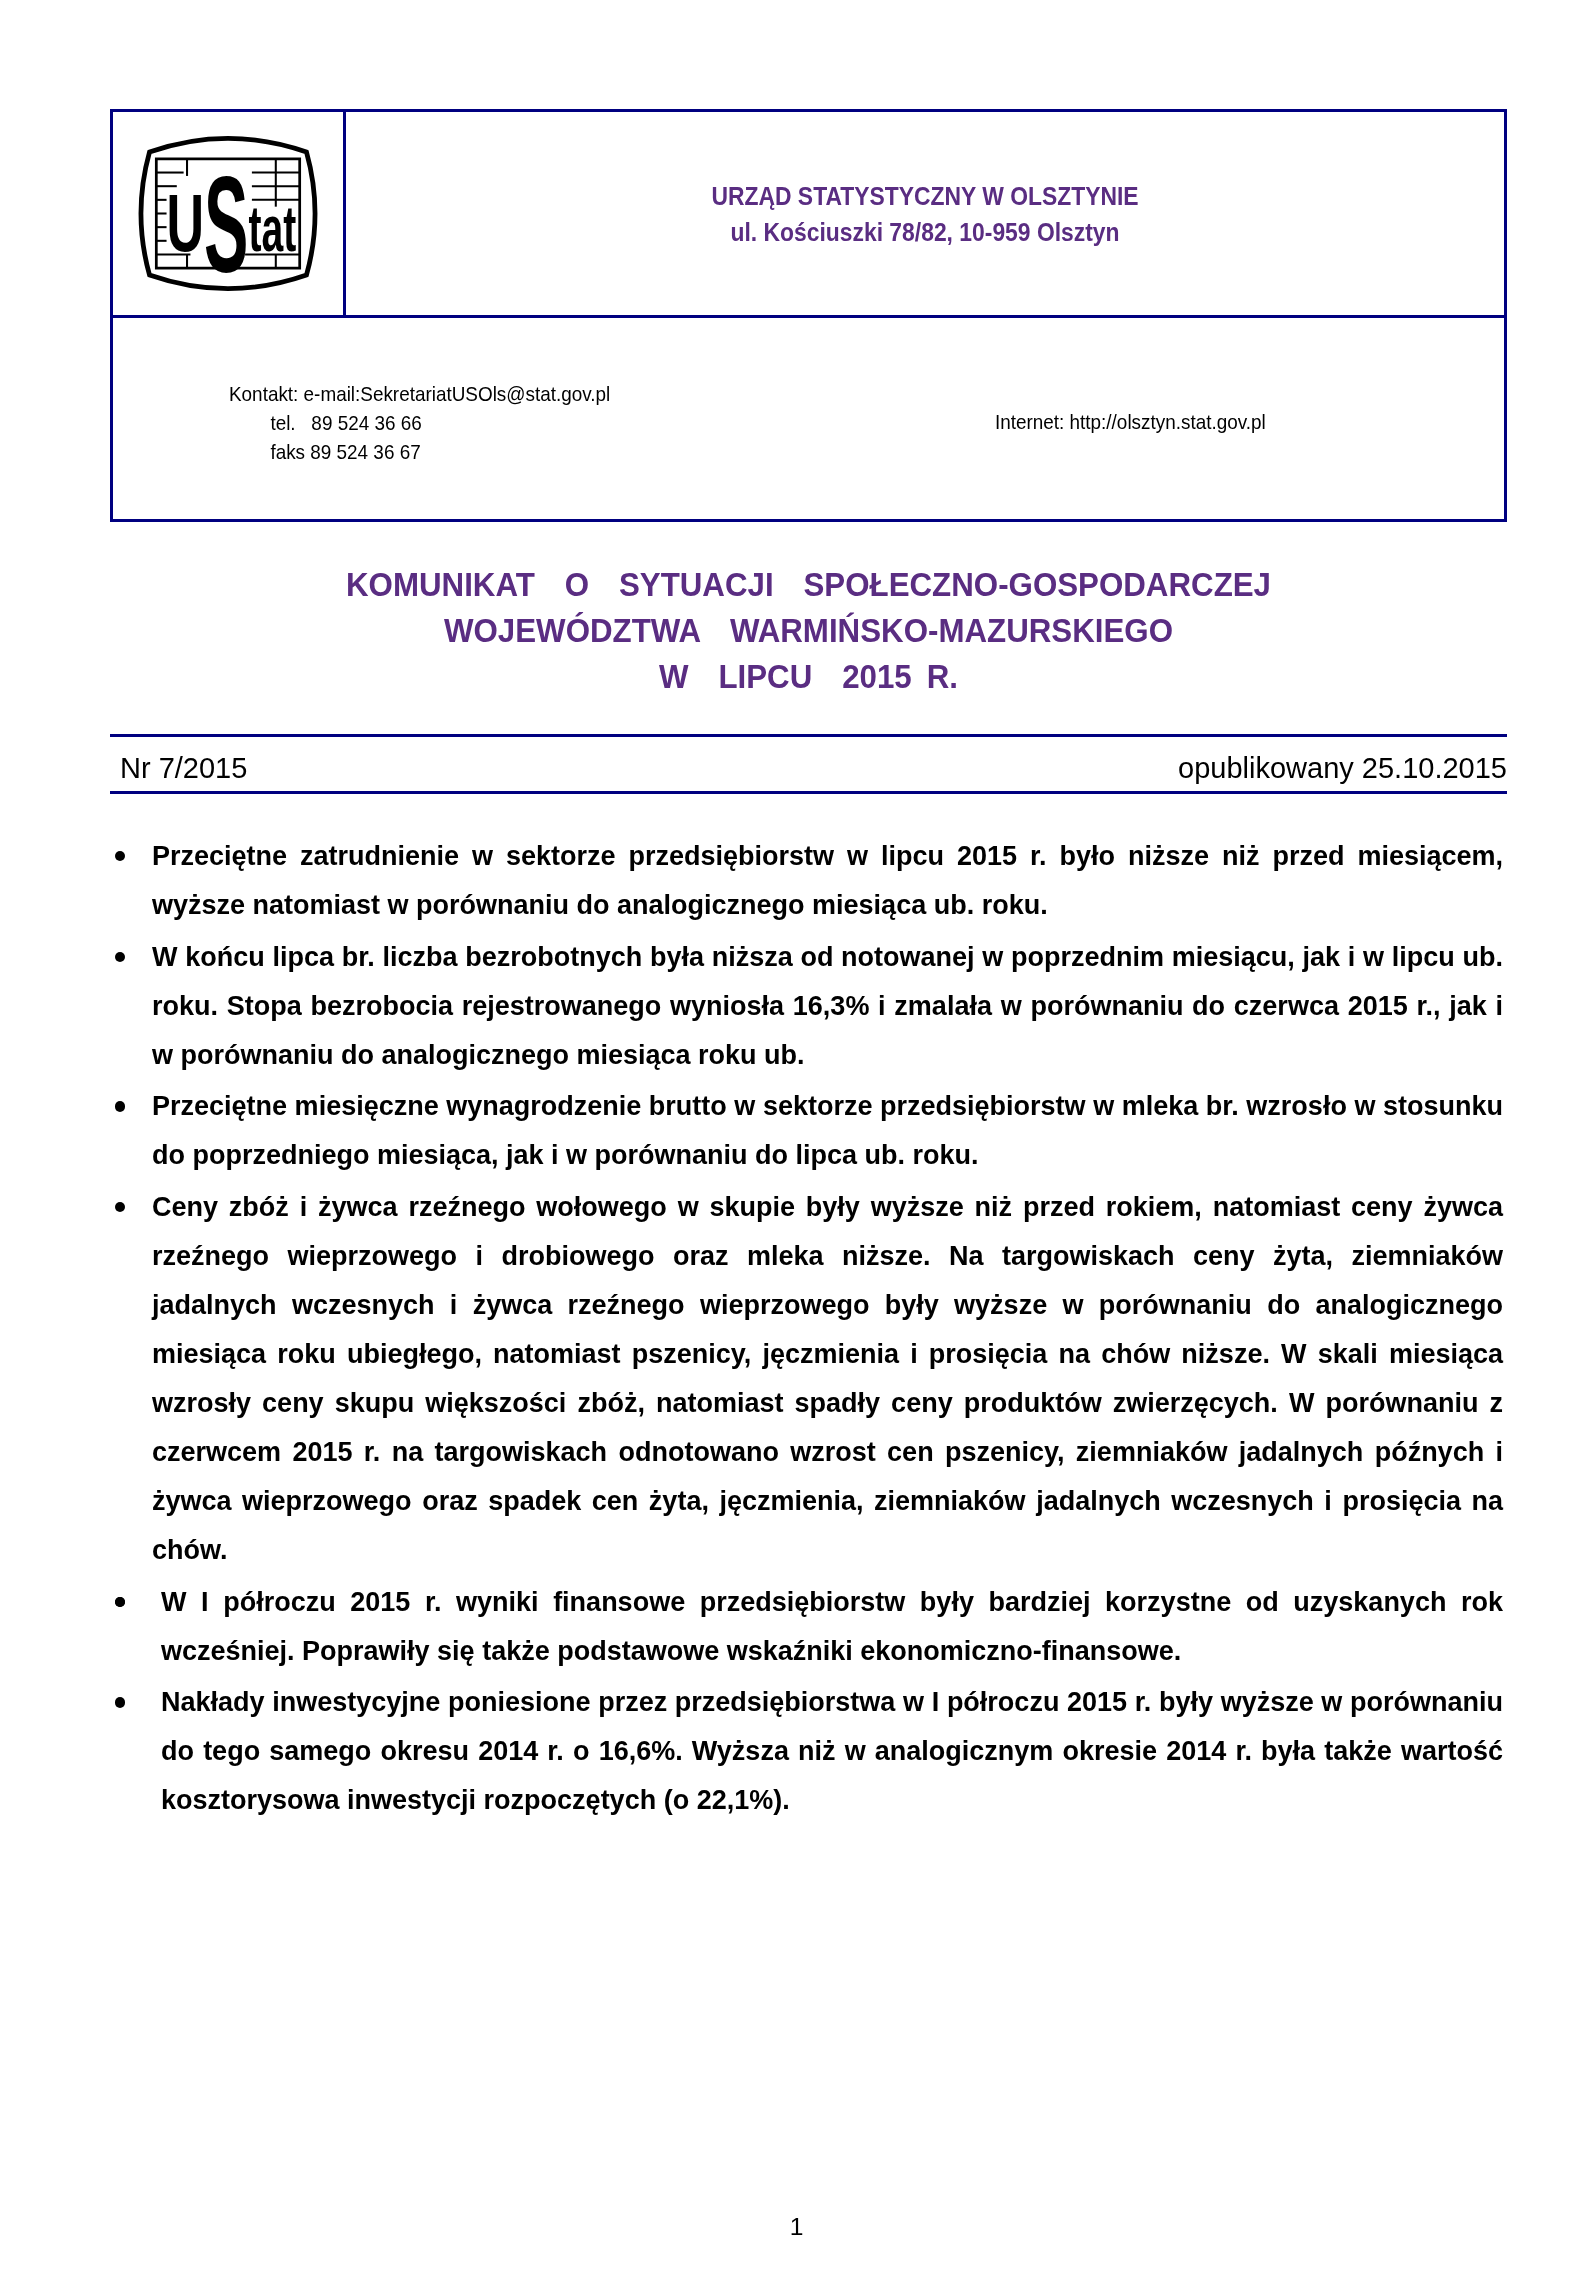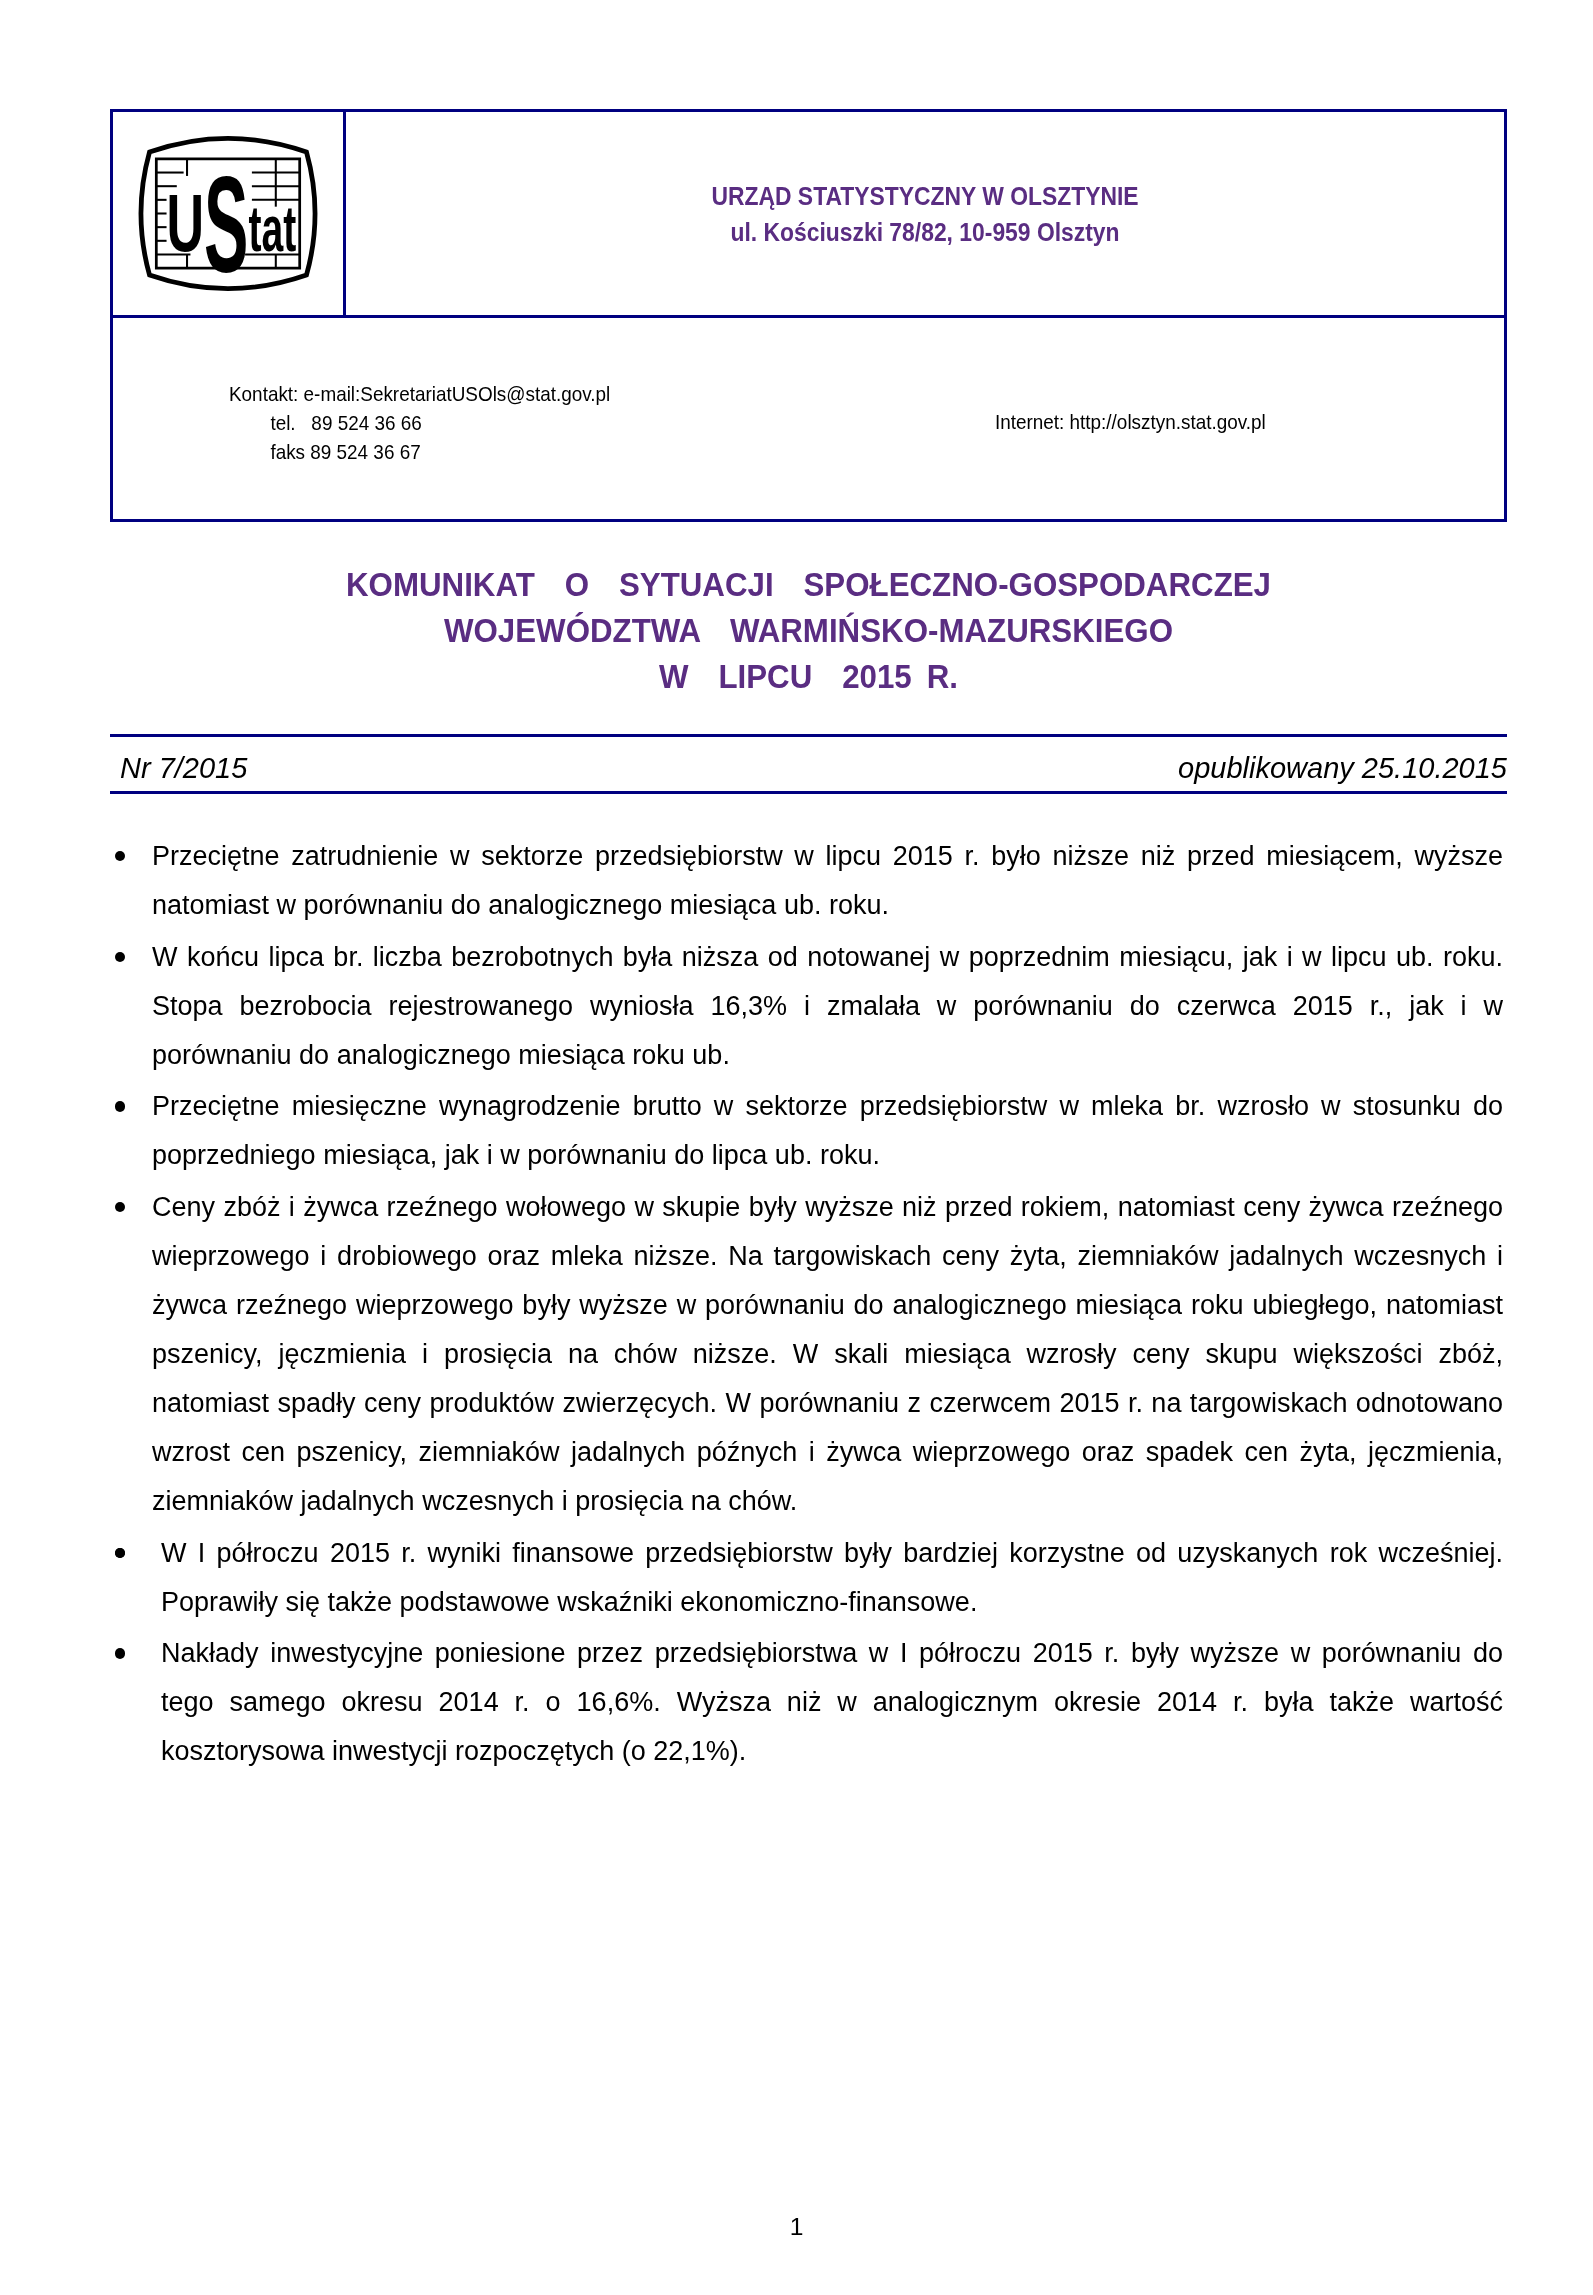--- a/index.html
+++ b/index.html
@@ -31,25 +31,25 @@
     }
     .title {
       position: absolute; left: 110px; width: 1397px; top: 561px;
       text-align: center; color: #5A2D82; font-weight: bold;
       font-size: 34px; line-height: 46px; word-spacing: 6.8px;
       transform: scaleX(0.92);
     }
     .rule { position: absolute; left: 110px; width: 1397px; height: 3.4px; background: #000080; }
     .nr-row {
       position: absolute; left: 120px; right: 86px; top: 749px;
-      display: flex; justify-content: space-between; font-size: 29px; line-height: 38px; font-style: italic;
+      display: flex; justify-content: space-between; font-size: 29px; line-height: 38px;
     }
     .bullets {
       position: absolute; left: 115px; top: 832px; width: 1388px;
-      list-style: none; margin: 0; padding: 0;
+      list-style: none; margin: 0; padding: 0; font-weight: bold;
     }
     .bullets li {
       position: relative; padding-left: 37px; font-size: 27px; line-height: 49px;
       text-align: justify; margin-bottom: 2.7px;
     }
     .bullets li.wide { padding-left: 46px; }
     .bullet-dot {
       position: absolute; left: 0; top: 19px; width: 10.3px; height: 10.3px;
       background: #000; border-radius: 50%;
     }

